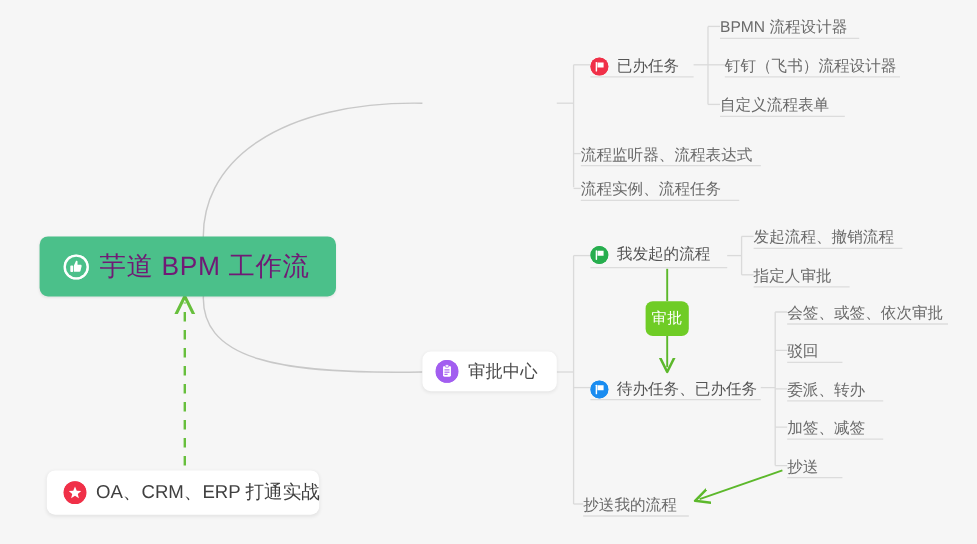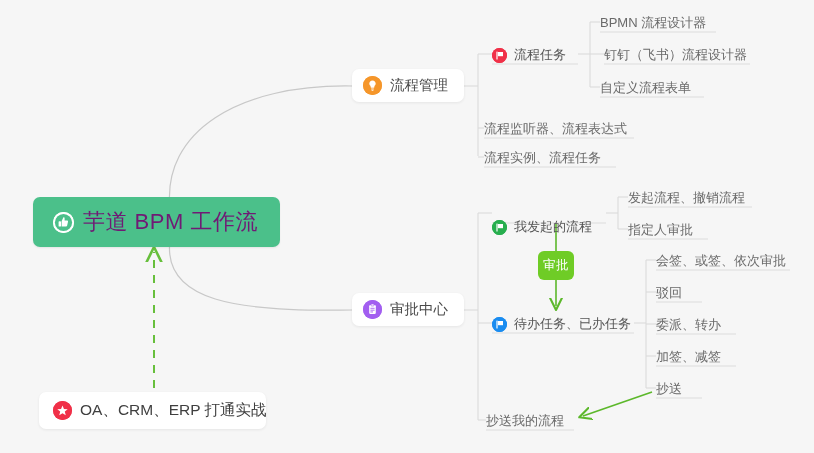--- a/index.html
+++ b/index.html
@@ -187,33 +187,20 @@
         <circle cx="10.5" cy="10.5" r="8.6" fill="#4bc08a"></circle>
         <path d="M8.6 9.3 L10.3 5.6 C10.6 5.0 11.6 5.1 11.6 5.9 L11.6 8.6 L14.1 8.6
                  C14.8 8.6 15.2 9.2 15.0 9.8 L14.1 13.7 C14.0 14.2 13.6 14.5 13.1 14.5
                  L8.6 14.5 Z" fill="#ffffff"></path>
         <rect x="5.6" y="9.3" width="2.4" height="5.3" rx="0.7" fill="#ffffff"></rect>
       </svg>
     </span>
     <span class="root-label">芋道 BPM 工作流</span>
   </div>
 
-  <div class="card" id="node-process-mgmt">
-    <span class="badge badge-lg" style="background:#f5962a;">
-      <svg width="19" height="19" viewBox="0 0 19 19">
-        <circle cx="9.5" cy="9.5" r="9.5" fill="#f5962a"></circle>
-        <path d="M9.5 4.4 C7.6 4.4 6.3 5.8 6.3 7.5 C6.3 8.6 6.9 9.4 7.6 10.0
-                 L7.6 11.0 C7.6 11.4 7.9 11.7 8.3 11.7 L10.7 11.7 C11.1 11.7 11.4 11.4 11.4 11.0
-                 L11.4 10.0 C12.1 9.4 12.7 8.6 12.7 7.5 C12.7 5.8 11.4 4.4 9.5 4.4 Z
-                 M8.2 12.6 L10.8 12.6 L10.8 13.4 L8.2 13.4 Z
-                 M8.6 14.2 L10.4 14.2 L10.4 14.9 L8.6 14.9 Z" fill="#ffffff"></path>
-      </svg>
-    </span>
-    <span class="card-label">流程管理</span>
-  </div>
 
   <div class="card" id="node-approval-center">
     <span class="badge badge-lg" style="background:#a25ef0;">
       <svg width="19" height="19" viewBox="0 0 19 19">
         <circle cx="9.5" cy="9.5" r="9.5" fill="#a25ef0"></circle>
         <rect x="6.2" y="5.1" width="6.6" height="8.8" rx="1.2" fill="#ffffff"></rect>
         <rect x="7.9" y="3.9" width="3.2" height="2.1" rx="0.9" fill="#ffffff" stroke="#a25ef0" stroke-width="0.7"></rect>
         <rect x="7.4" y="7.8" width="4.2" height="0.9" fill="#a25ef0"></rect>
         <rect x="7.4" y="9.7" width="4.2" height="0.9" fill="#a25ef0"></rect>
         <rect x="7.4" y="11.5" width="2.6" height="0.9" fill="#a25ef0"></rect>
@@ -234,41 +221,41 @@
   </div>
 
   <div class="leaf titled" style="left:492px; top:46px;">
     <span class="badge" style="background:#f03048;">
       <svg width="15" height="15" viewBox="0 0 15 15">
         <circle cx="7.5" cy="7.5" r="7.5" fill="#f03048"></circle>
         <rect x="4.4" y="3.6" width="1.2" height="8.0" rx="0.5" fill="#ffffff"></rect>
         <path d="M5.9 4.0 L11.0 4.0 L11.0 8.2 L5.9 8.2 Z" fill="#ffffff"></path>
       </svg>
     </span>
-    <span class="leaf-label">流程任务</span>
+    <span class="leaf-label">已办任务</span>
   </div>
 
   <div class="leaf noicon" style="left:600px; top:14px;">
     <span class="leaf-label">BPMN 流程设计器</span>
   </div>
   <div class="leaf noicon" style="left:600px; top:79px;">
     <span class="leaf-label">自定义流程表单</span>
   </div>
   <div class="leaf noicon" style="left:604px; top:46px;">
     <span class="leaf-label">钉钉（飞书）流程设计器</span>
   </div>
 
   <div class="leaf noicon" style="left:484px; top:120px;">
     <span class="leaf-label">流程监听器、流程表达式</span>
   </div>
   <div class="leaf noicon" style="left:484px; top:149px;">
     <span class="leaf-label">流程实例、流程任务</span>
   </div>
 
-  <div class="leaf titled" style="left:492px; top:218px;justify-content:center;">
+  <div class="leaf titled" style="left:492px; top:203px;justify-content:center;">
     <span class="badge" style="background:#27ae4e;">
       <svg width="15" height="15" viewBox="0 0 15 15">
         <circle cx="7.5" cy="7.5" r="7.5" fill="#27ae4e"></circle>
         <rect x="4.4" y="3.6" width="1.2" height="8.0" rx="0.5" fill="#ffffff"></rect>
         <path d="M5.9 4.0 L11.0 4.0 L11.0 8.2 L5.9 8.2 Z" fill="#ffffff"></path>
       </svg>
     </span>
     <span class="leaf-label">我发起的流程</span>
   </div>
 

